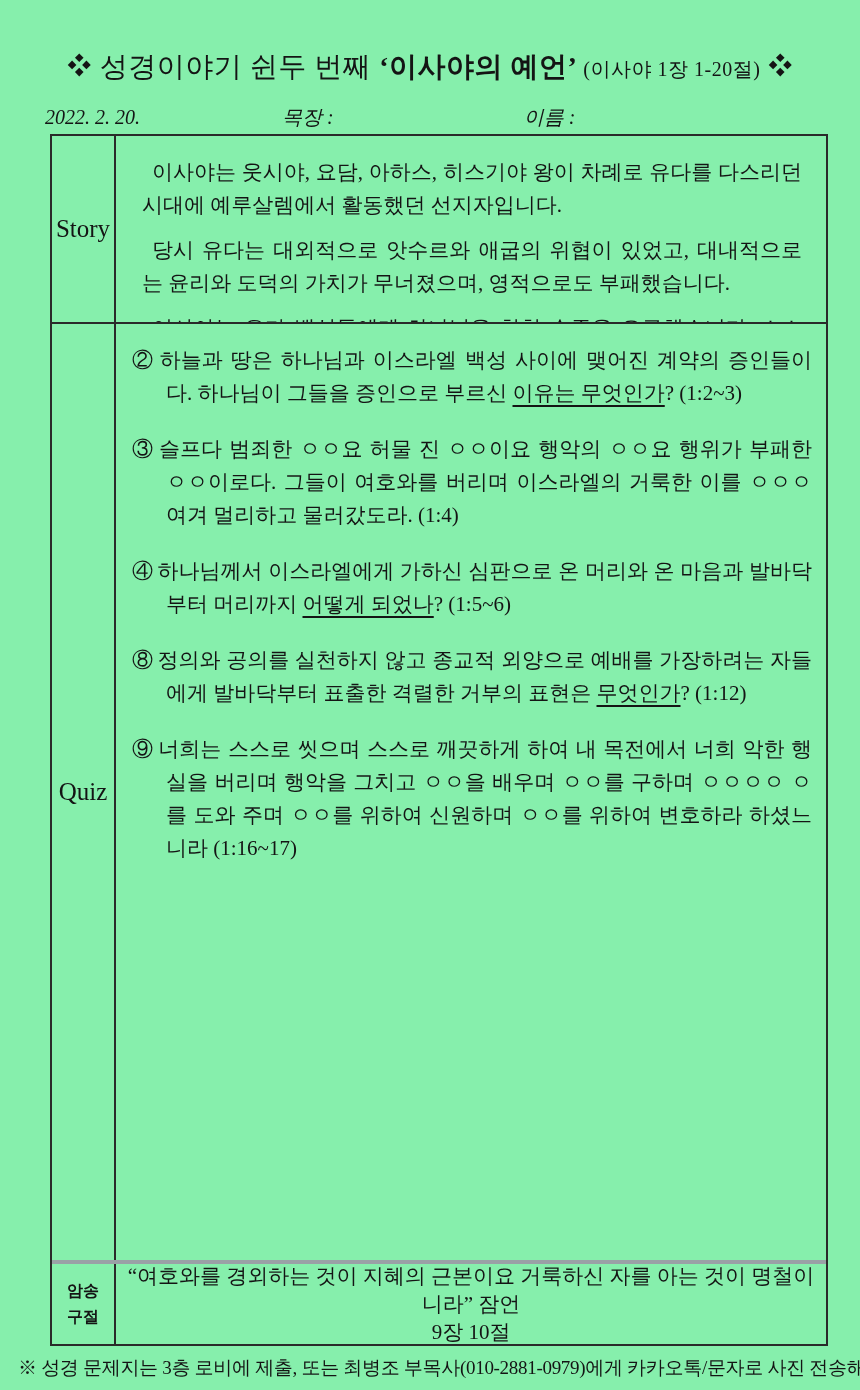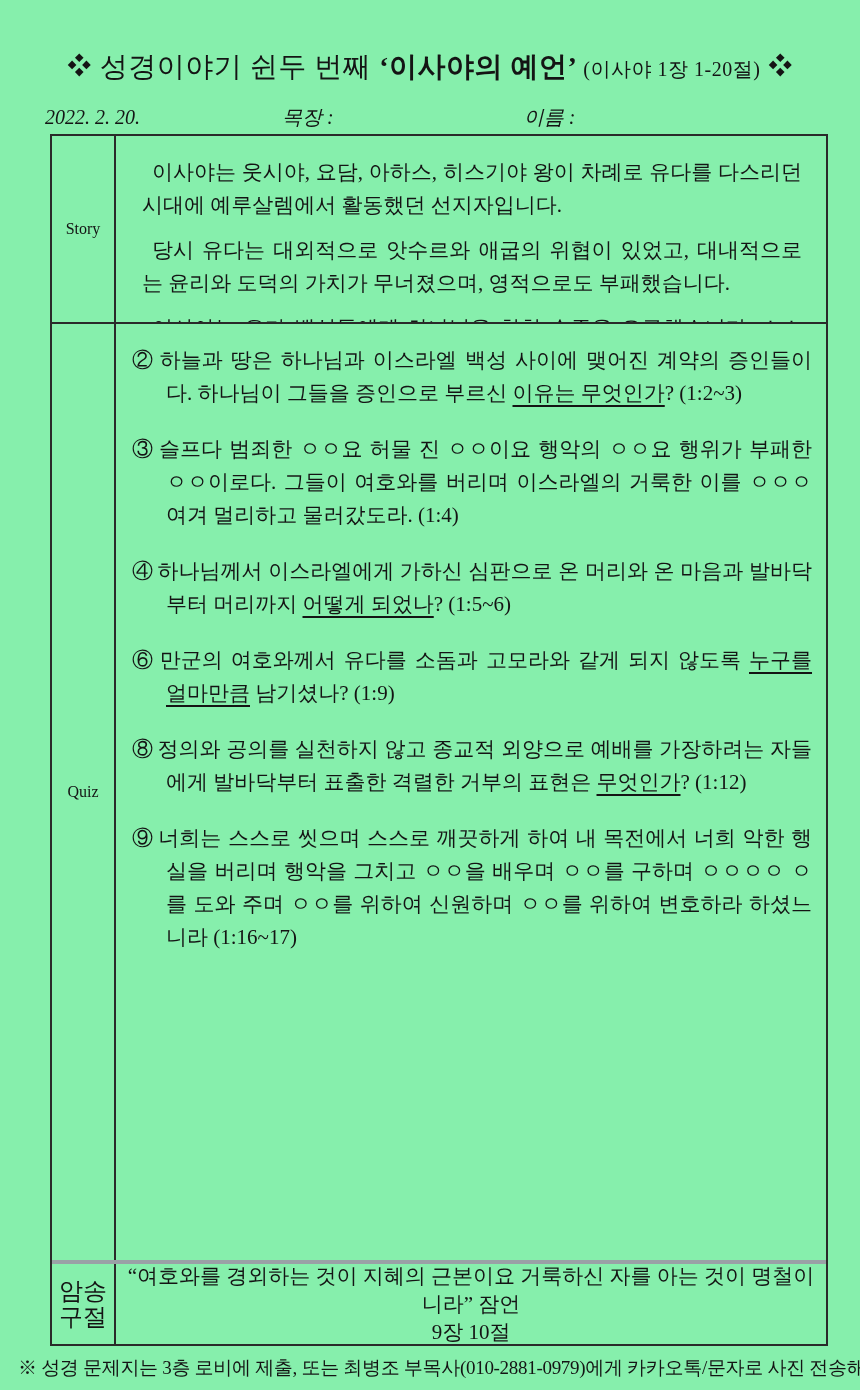--- a/index.html
+++ b/index.html
@@ -26,36 +26,36 @@
   
   .tbl{
     margin:4px 0 0 50px;width:778px;border:2px solid #2a2a2a;box-sizing:border-box;
   }
   .row{display:flex;box-sizing:border-box;}
   .row-quiz{border-top:2px solid #2a2a2a;}
   .row-memory{border-top:4px solid #9aa0a6;}
   .labelcell{
     flex:0 0 64px;border-right:2px solid #2a2a2a;
     display:flex;flex-direction:column;align-items:center;justify-content:center;
-    font-size:16px;text-align:center;box-sizing:border-box;
+    font-size:25px;text-align:center;box-sizing:border-box;
   }
   .contentcell{flex:1;box-sizing:border-box;overflow:hidden;}
   
   .row-story{height:186px;}
   .story-content{padding:8px 12px 0 14px;font-size:21px;line-height:33px;text-align:justify;}
   .story-content p{margin:12px;text-indent:10px;}
   
   .row-quiz{height:938px;}
   .quiz-content{padding:20px 14px 0 16px;font-size:21px;line-height:33px;text-align:justify;}
   .q{margin:0 0 23px 0;padding-left:34px;text-indent:-34px;}
   .qnum{margin-right:4px;}
   .ul{text-decoration:underline;text-decoration-thickness:2px;text-underline-offset:5px;}
   
   .row-memory{height:84px;}
-  .memory-label{font-weight:normal;font-size:24px;line-height:26px;}
+  .memory-label{font-weight:bold;font-size:16px;line-height:26px;}
   .memory-content{
     display:flex;flex-direction:column;align-items:center;justify-content:center;
     font-size:21px;line-height:28px;text-align:center;padding:0 6px;
   }
   
   .footer{
     margin:10px 0 0 18px;width:824px;font-size:19px;line-height:24px;white-space:nowrap;
     letter-spacing:-0.3px;
   }
 </style>
@@ -86,21 +86,20 @@
     </div>
 
     <div class="row row-quiz">
       <div class="labelcell">
         <span>Quiz</span>
       </div>
       <div class="contentcell quiz-content" id="quiz-list">
           <div class="q"><span class="qnum">②</span><span>하늘과 땅은 하나님과 이스라엘 백성 사이에 맺어진 계약의 증인들이다. 하나님이 그들을 증인으로 부르신 </span><span class="ul">이유는 무엇인가</span><span>? (1:2~3)</span></div>
           <div class="q"><span class="qnum">③</span><span>슬프다 범죄한 ㅇㅇ요 허물 진 ㅇㅇ이요 행악의 ㅇㅇ요 행위가 부패한 ㅇㅇ이로다. 그들이 여호와를 버리며 이스라엘의 거룩한 이를 ㅇㅇㅇ 여겨 멀리하고 물러갔도라. (1:4)</span></div>
           <div class="q"><span class="qnum">④</span><span>하나님께서 이스라엘에게 가하신 심판으로 온 머리와 온 마음과 발바닥부터 머리까지 </span><span class="ul">어떻게 되었나</span><span>? (1:5~6)</span></div>
-          <div class="q"><span class="qnum">⑥</span><span>만군의 여호와께서 유다를 소돔과 고모라와 같게 되지 않도록 </span><span class="ul">누구를 얼마만큼</span><span> 남기셨나? (1:9)</span></div>
           <div class="q"><span class="qnum">⑧</span><span>정의와 공의를 실천하지 않고 종교적 외양으로 예배를 가장하려는 자들에게 발바닥부터 표출한 격렬한 거부의 표현은 </span><span class="ul">무엇인가</span><span>? (1:12)</span></div>
           <div class="q"><span class="qnum">⑨</span><span>너희는 스스로 씻으며 스스로 깨끗하게 하여 내 목전에서 너희 악한 행실을 버리며 행악을 그치고 ㅇㅇ을 배우며 ㅇㅇ를 구하며 ㅇㅇㅇㅇ ㅇ를 도와 주며 ㅇㅇ를 위하여 신원하며 ㅇㅇ를 위하여 변호하라 하셨느니라 (1:16~17)</span></div>
         </div>
     </div>
 
     <div class="row row-memory">
       <div class="labelcell memory-label">
         <span>암송</span>
         <span>구절</span>
       </div>

